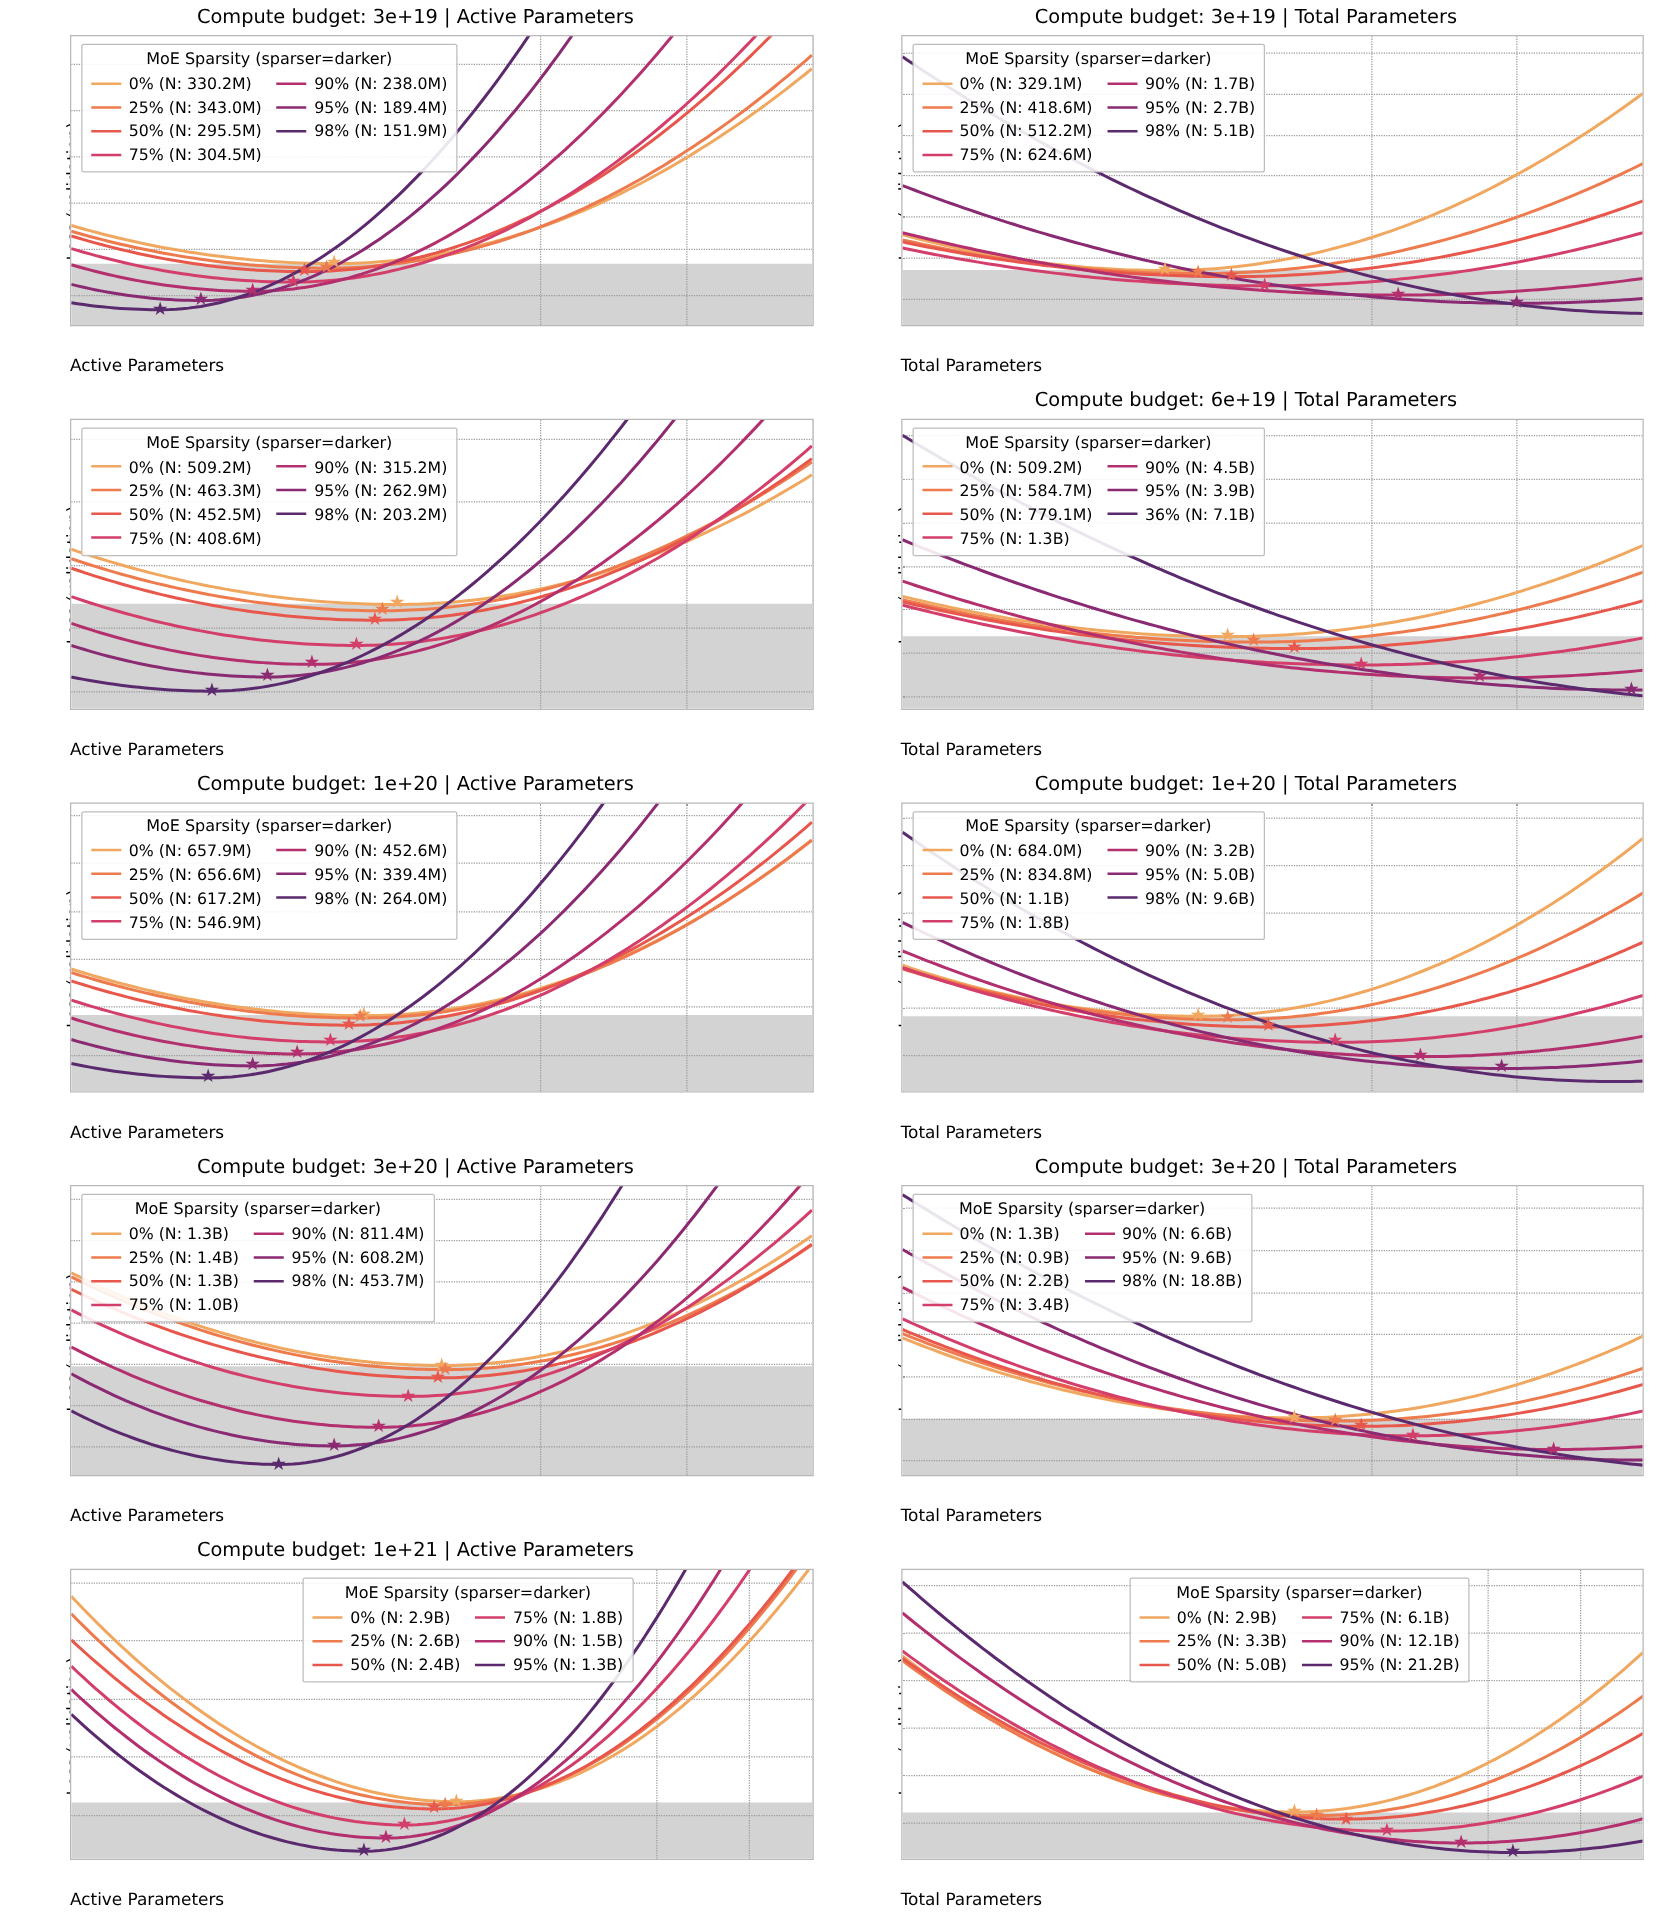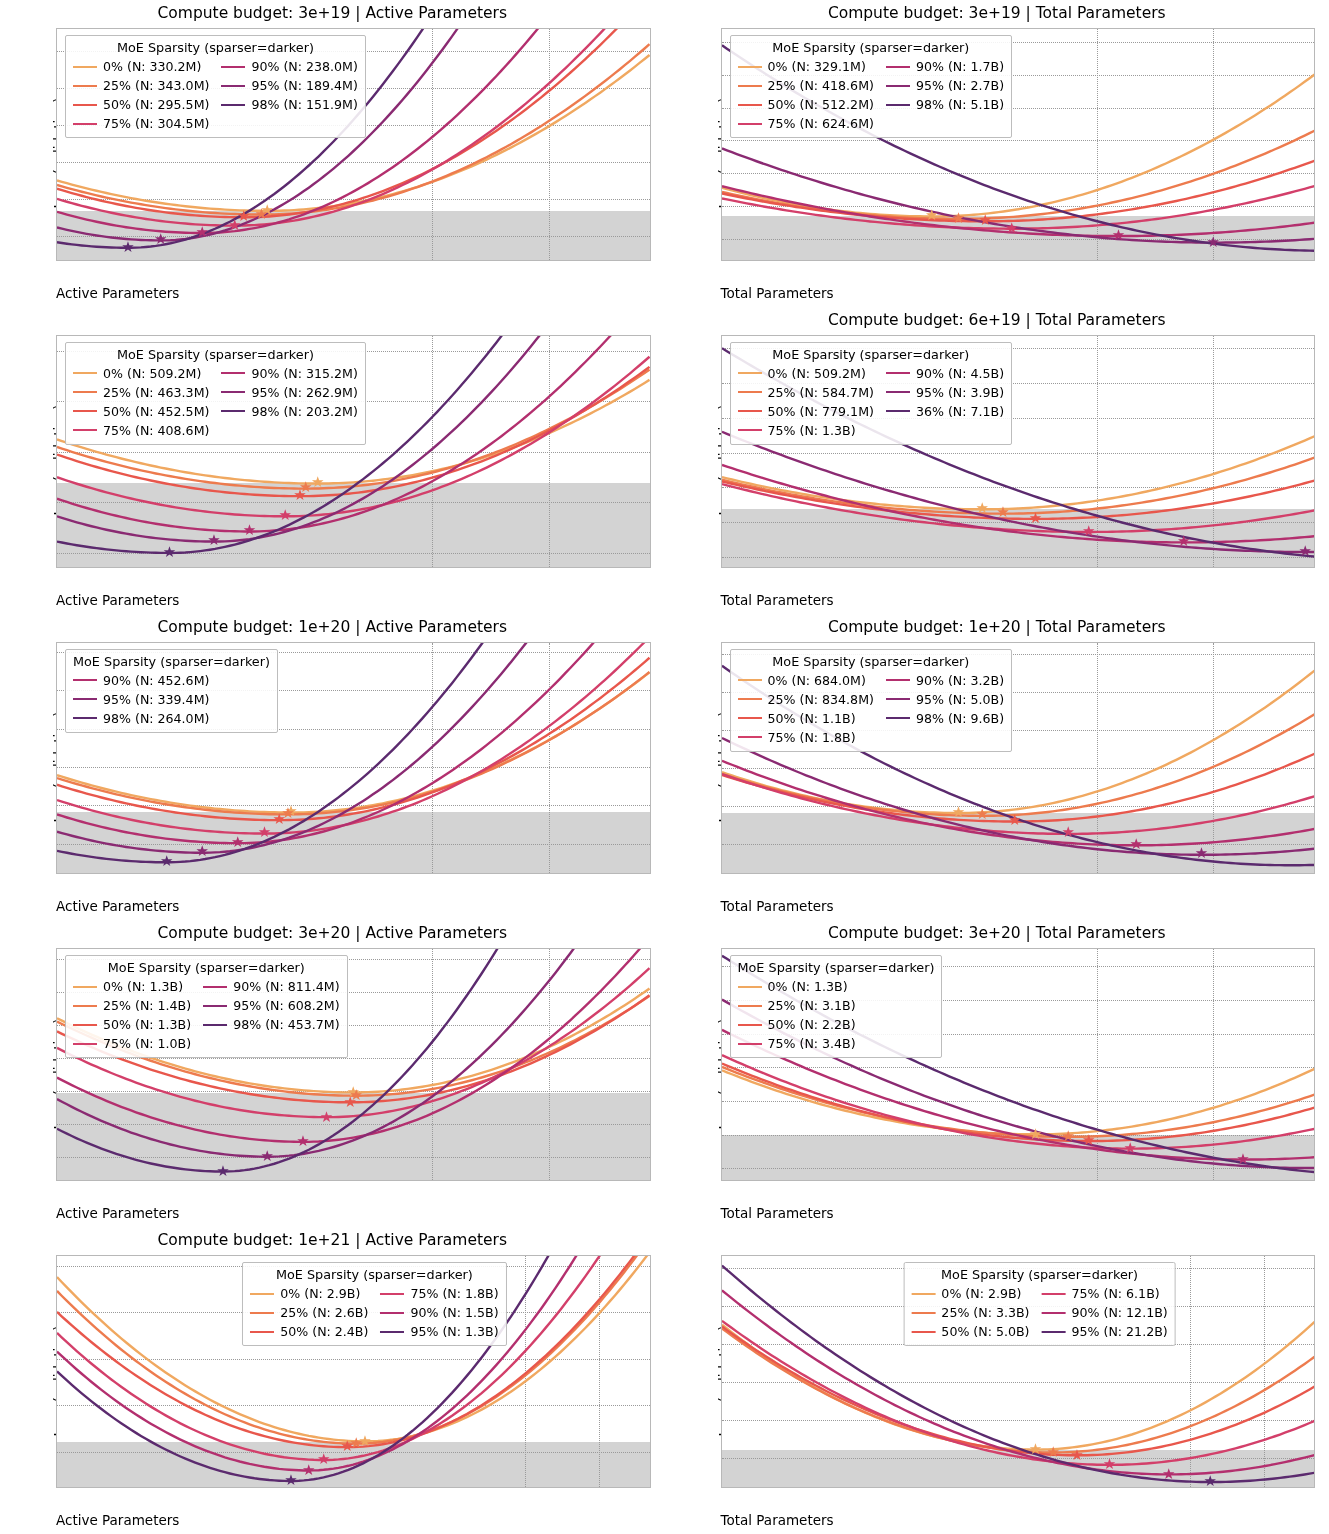--- a/index.html
+++ b/index.html
@@ -441,20 +441,38 @@
         <div style="position: absolute; left: 37.5%; top: 76.7635%; transform: translate(-50%, -55%); color: rgb(232, 87, 76); font-size: 15px; line-height: 1;">★</div>
         <div style="position: absolute; left: 35%; top: 82.5726%; transform: translate(-50%, -55%); color: rgb(211, 63, 106); font-size: 15px; line-height: 1;">★</div>
         <div style="position: absolute; left: 30.5%; top: 86.722%; transform: translate(-50%, -55%); color: rgb(179, 47, 110); font-size: 15px; line-height: 1;">★</div>
         <div style="position: absolute; left: 24.5%; top: 90.8714%; transform: translate(-50%, -55%); color: rgb(138, 42, 114); font-size: 15px; line-height: 1;">★</div>
         <div style="position: absolute; left: 18.5%; top: 95.0207%; transform: translate(-50%, -55%); color: rgb(91, 42, 110); font-size: 15px; line-height: 1;">★</div>
         <div class="legend" style="left: 8px; top: 6px;">
           <div class="legend-title">MoE Sparsity (sparser=darker)</div>
           <div class="legend-cols">
             <div class="legend-col">
               <div class="legend-item">
+                <span class="legend-swatch" style="border-top-color: rgb(240, 168, 96);"></span>
+                <span>0% (N: 657.9M)</span>
+              </div>
+              <div class="legend-item">
+                <span class="legend-swatch" style="border-top-color: rgb(237, 123, 78);"></span>
+                <span>25% (N: 656.6M)</span>
+              </div>
+              <div class="legend-item">
+                <span class="legend-swatch" style="border-top-color: rgb(232, 87, 76);"></span>
+                <span>50% (N: 617.2M)</span>
+              </div>
+              <div class="legend-item">
+                <span class="legend-swatch" style="border-top-color: rgb(211, 63, 106);"></span>
+                <span>75% (N: 546.9M)</span>
+              </div>
+            </div>
+            <div class="legend-col">
+              <div class="legend-item">
                 <span class="legend-swatch" style="border-top-color: rgb(179, 47, 110);"></span>
                 <span>90% (N: 452.6M)</span>
               </div>
               <div class="legend-item">
                 <span class="legend-swatch" style="border-top-color: rgb(138, 42, 114);"></span>
                 <span>95% (N: 339.4M)</span>
               </div>
               <div class="legend-item">
                 <span class="legend-swatch" style="border-top-color: rgb(91, 42, 110);"></span>
                 <span>98% (N: 264.0M)</span>
@@ -637,29 +655,43 @@
         <div class="legend" style="left: 8px; top: 6px;">
           <div class="legend-title">MoE Sparsity (sparser=darker)</div>
           <div class="legend-cols">
             <div class="legend-col">
               <div class="legend-item">
                 <span class="legend-swatch" style="border-top-color: rgb(240, 168, 96);"></span>
                 <span>0% (N: 1.3B)</span>
               </div>
               <div class="legend-item">
                 <span class="legend-swatch" style="border-top-color: rgb(237, 123, 78);"></span>
-                <span>25% (N: 3.1B)</span>
+                <span>25% (N: 0.9B)</span>
               </div>
               <div class="legend-item">
                 <span class="legend-swatch" style="border-top-color: rgb(232, 87, 76);"></span>
                 <span>50% (N: 2.2B)</span>
               </div>
               <div class="legend-item">
                 <span class="legend-swatch" style="border-top-color: rgb(211, 63, 106);"></span>
                 <span>75% (N: 3.4B)</span>
+              </div>
+            </div>
+            <div class="legend-col">
+              <div class="legend-item">
+                <span class="legend-swatch" style="border-top-color: rgb(179, 47, 110);"></span>
+                <span>90% (N: 6.6B)</span>
+              </div>
+              <div class="legend-item">
+                <span class="legend-swatch" style="border-top-color: rgb(138, 42, 114);"></span>
+                <span>95% (N: 9.6B)</span>
+              </div>
+              <div class="legend-item">
+                <span class="legend-swatch" style="border-top-color: rgb(91, 42, 110);"></span>
+                <span>98% (N: 18.8B)</span>
               </div>
             </div>
           </div>
         </div>
       </div>
     </div>
     <div class="panel">
       <div class="panel-title">Compute budget: 1e+21 | Active Parameters</div>
       <div class="ylabel">Loss (validation)</div>
       <div class="xlabel">Active Parameters</div>

